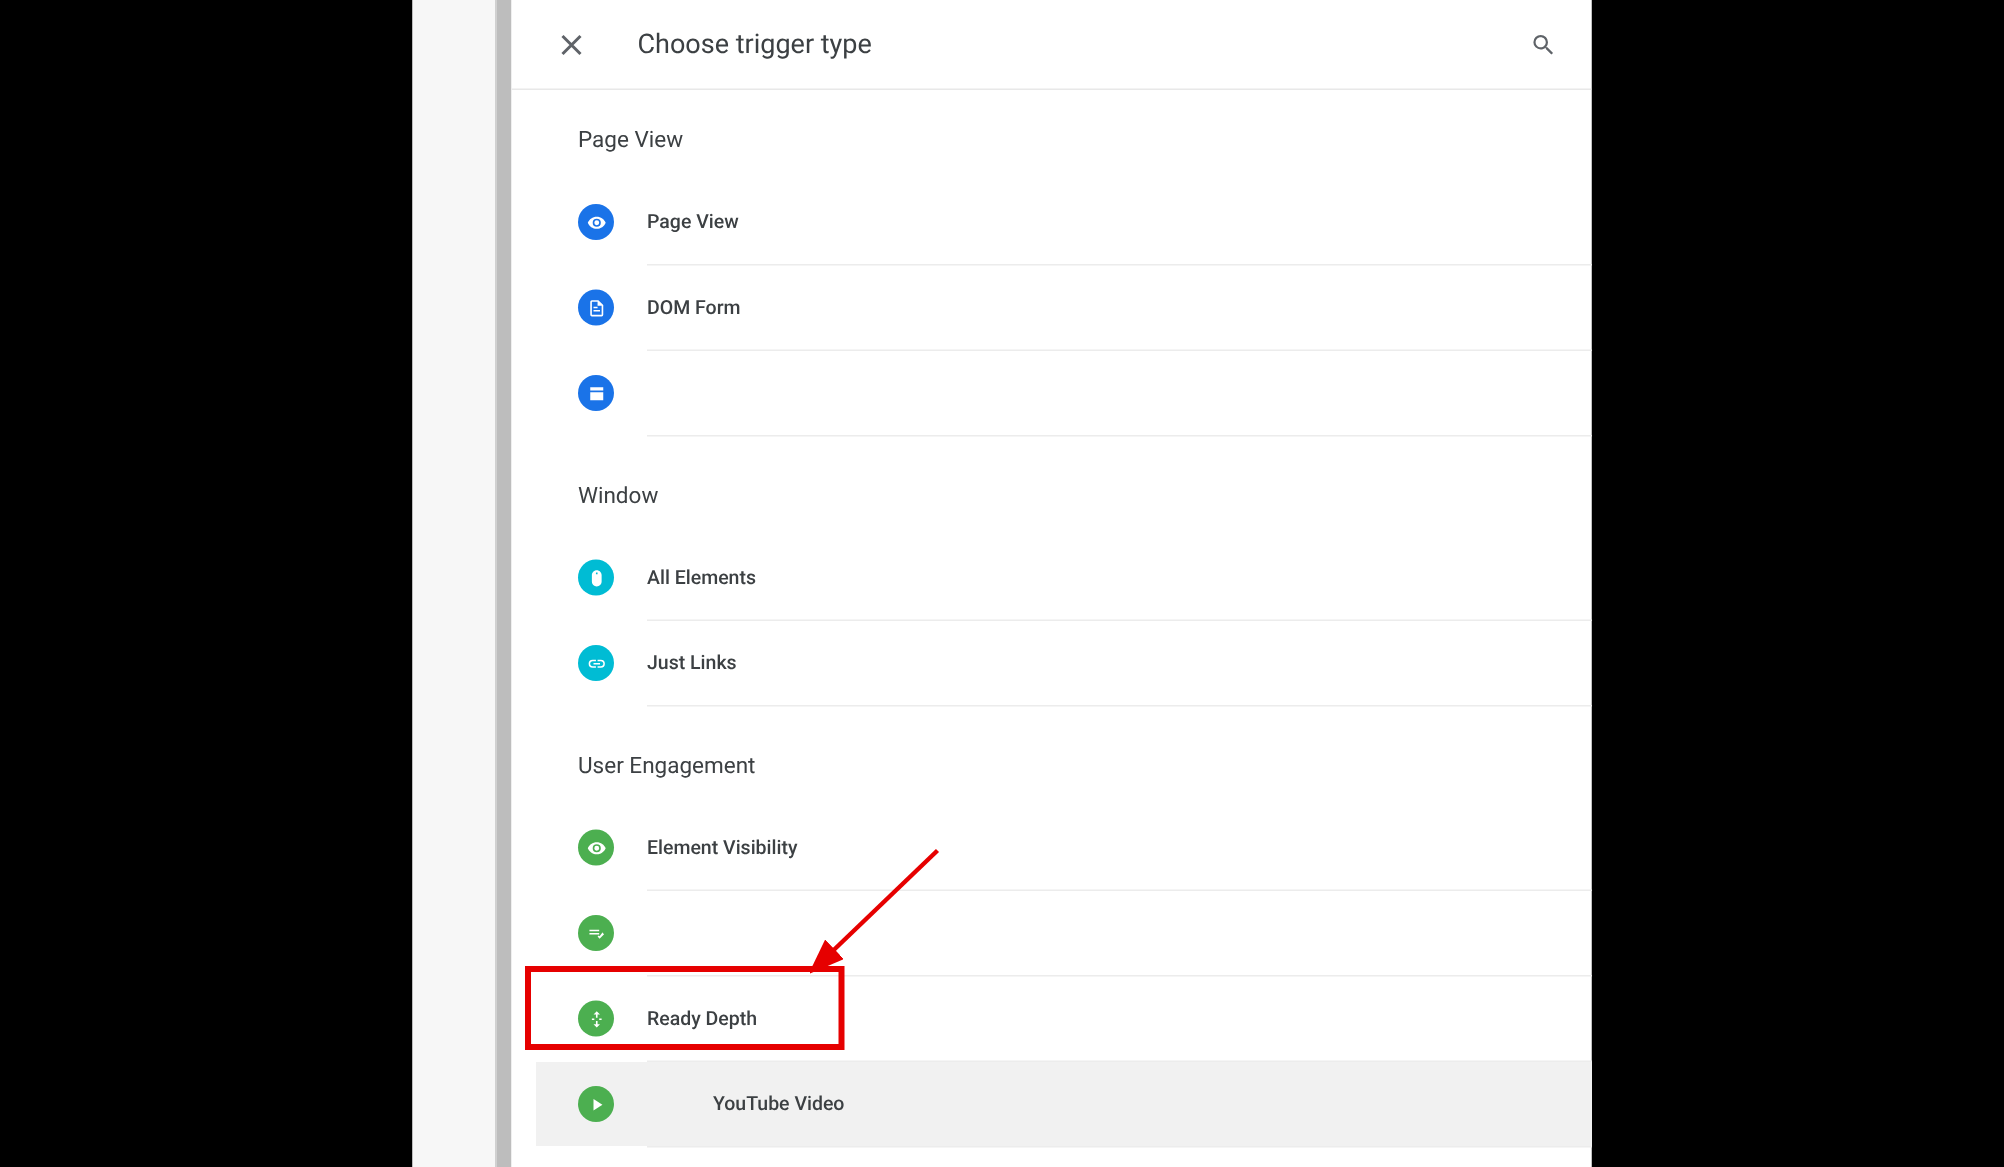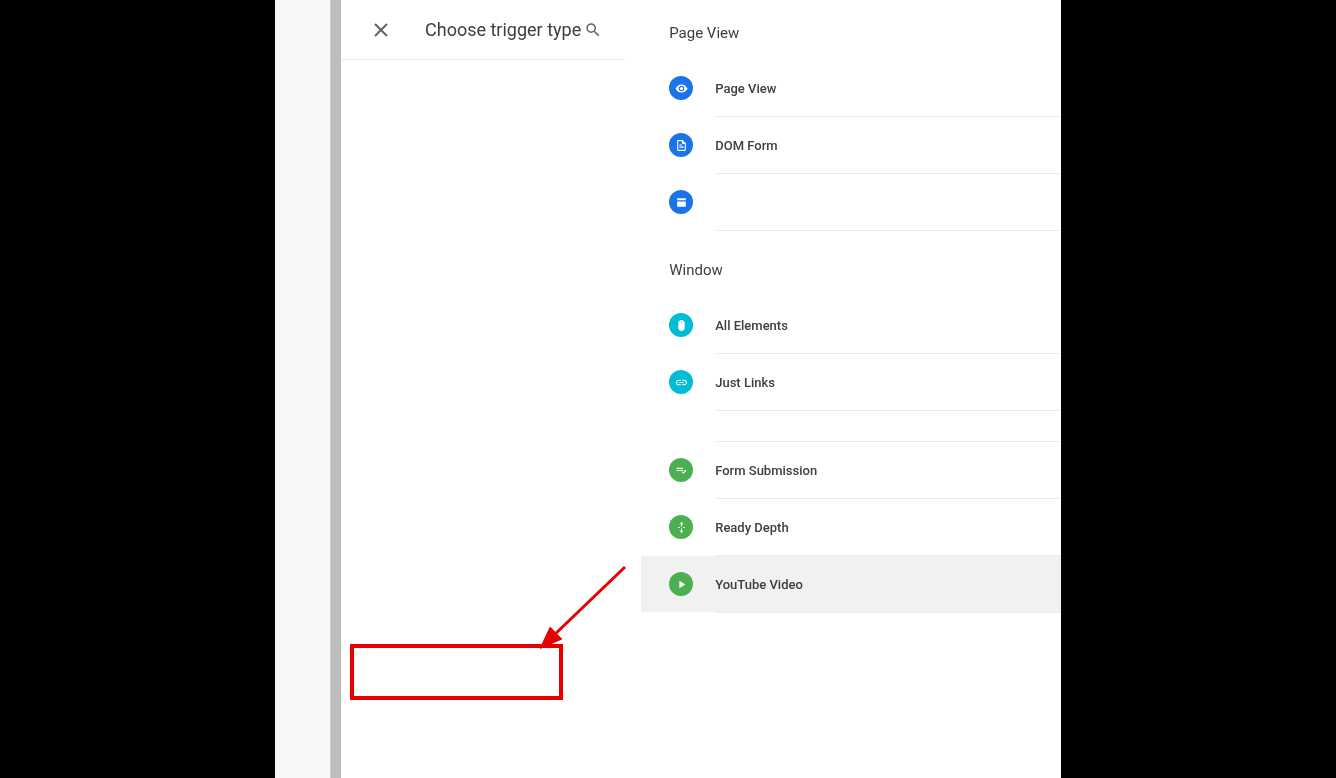--- a/index.html
+++ b/index.html
@@ -31,21 +31,21 @@
       width: 10px;
       height: 100%;
       background: #bdbdbd;
       flex-shrink: 0;
     }
     .main {
       flex: 1;
       height: 100%;
       background: #fff;
       display: flex;
-      flex-direction: row;
+      flex-direction: column;
       overflow: hidden;
     }
     .header {
       display: flex;
       align-items: center;
       height: 60px;
       padding: 0 20px 0 28px;
       border-bottom: 1px solid #e8e8e8;
       flex-shrink: 0;
     }
@@ -94,20 +94,21 @@
     .trigger-row {
       display: flex;
       align-items: center;
       height: 56px;
       cursor: pointer;
     }
     .trigger-row.hover {
       background: #f1f1f1;
       margin-left: -28px;
       padding-left: 28px;
+      gap: 44px;
     }
     .icon-circle {
       width: 24px;
       height: 24px;
       border-radius: 50%;
       display: flex;
       align-items: center;
       justify-content: center;
       flex-shrink: 0;
       margin-right: 22px;
@@ -209,30 +210,38 @@
             <svg viewBox="0 0 24 24">
                 <path d="M3.9 12c0-1.71 1.39-3.1 3.1-3.1h4V7H7a5 5 0 0 0 0 10h4v-1.9H7c-1.71 0-3.1-1.39-3.1-3.1zM8 13h8v-2H8v2zm9-6h-4v1.9h4c1.71 0 3.1 1.39 3.1 3.1s-1.39 3.1-3.1 3.1h-4V17h4a5 5 0 0 0 0-10z"></path>
               </svg>
           </div>
           <div class="trigger-label">Just Links</div>
         </div>
         <div class="row-divider"></div>
       </div>
 
       <div class="section">
-
+        <div class="section-title">User Engagement</div>
+
+        <div class="trigger-row">
+          <div class="icon-circle green">
+            <svg viewBox="0 0 24 24">
+                <path d="M12 4.5C7 4.5 2.73 7.61 1 12c1.73 4.39 6 7.5 11 7.5s9.27-3.11 11-7.5c-1.73-4.39-6-7.5-11-7.5zM12 17a5 5 0 1 1 0-10 5 5 0 0 1 0 10zm0-8a3 3 0 1 0 0 6 3 3 0 0 0 0-6z"></path>
+              </svg>
+          </div>
+          <div class="trigger-label">Element Visibility</div>
+        </div>
         <div class="row-divider"></div>
 
         <div class="trigger-row">
           <div class="icon-circle green">
             <svg viewBox="0 0 24 24">
                 <path d="M3 7h12v2H3V7zm0 4h12v2H3v-2zm15.5-1L21 12.5 15.5 18 13 15.5l1.5-1.5 1 1 3-4z"></path>
               </svg>
           </div>
-          <div class="trigger-label">Form Submission</div>
         </div>
         <div class="row-divider"></div>
 
         <div class="trigger-row">
           <div class="icon-circle green">
             <svg viewBox="0 0 24 24">
                 <path d="M12 2l4 4h-3v4h-2V6H8l4-4zm0 20l-4-4h3v-4h2v4h3l-4 4zM6 11h3v2H6v-2zm9 0h3v2h-3v-2z"></path>
               </svg>
           </div>
           <div class="trigger-label">Ready Depth</div>

